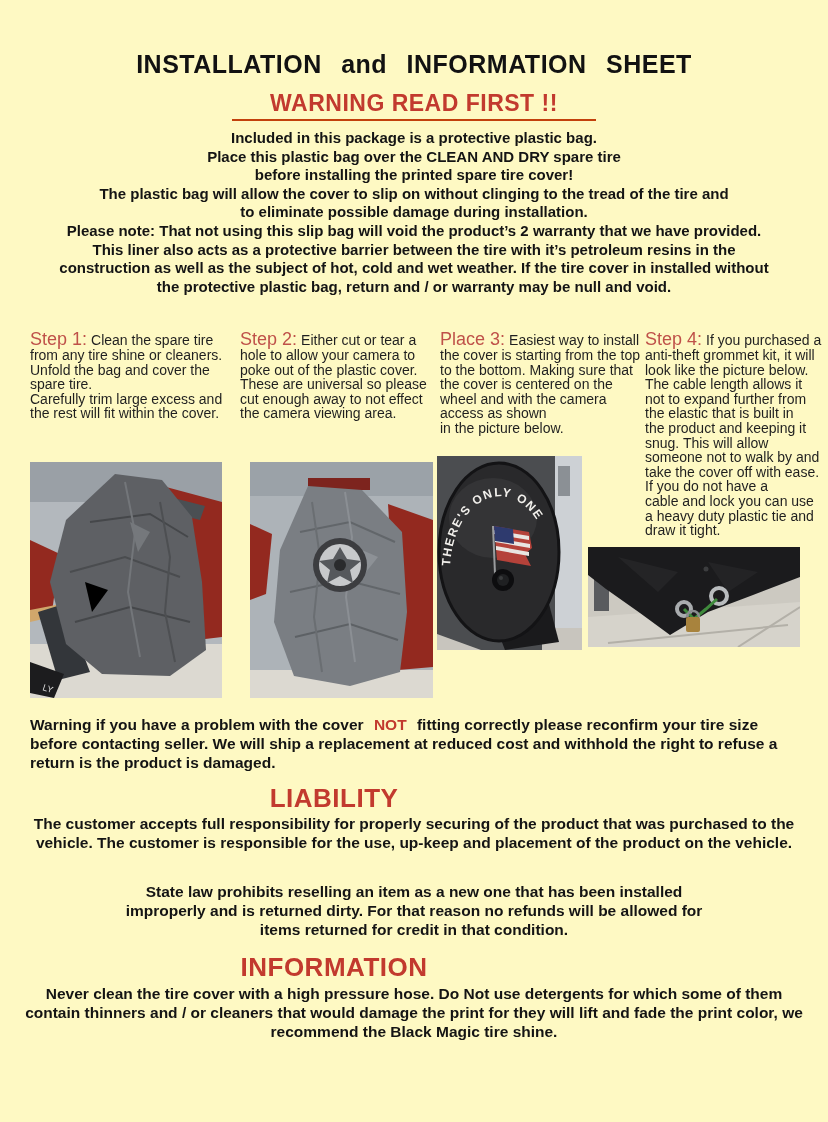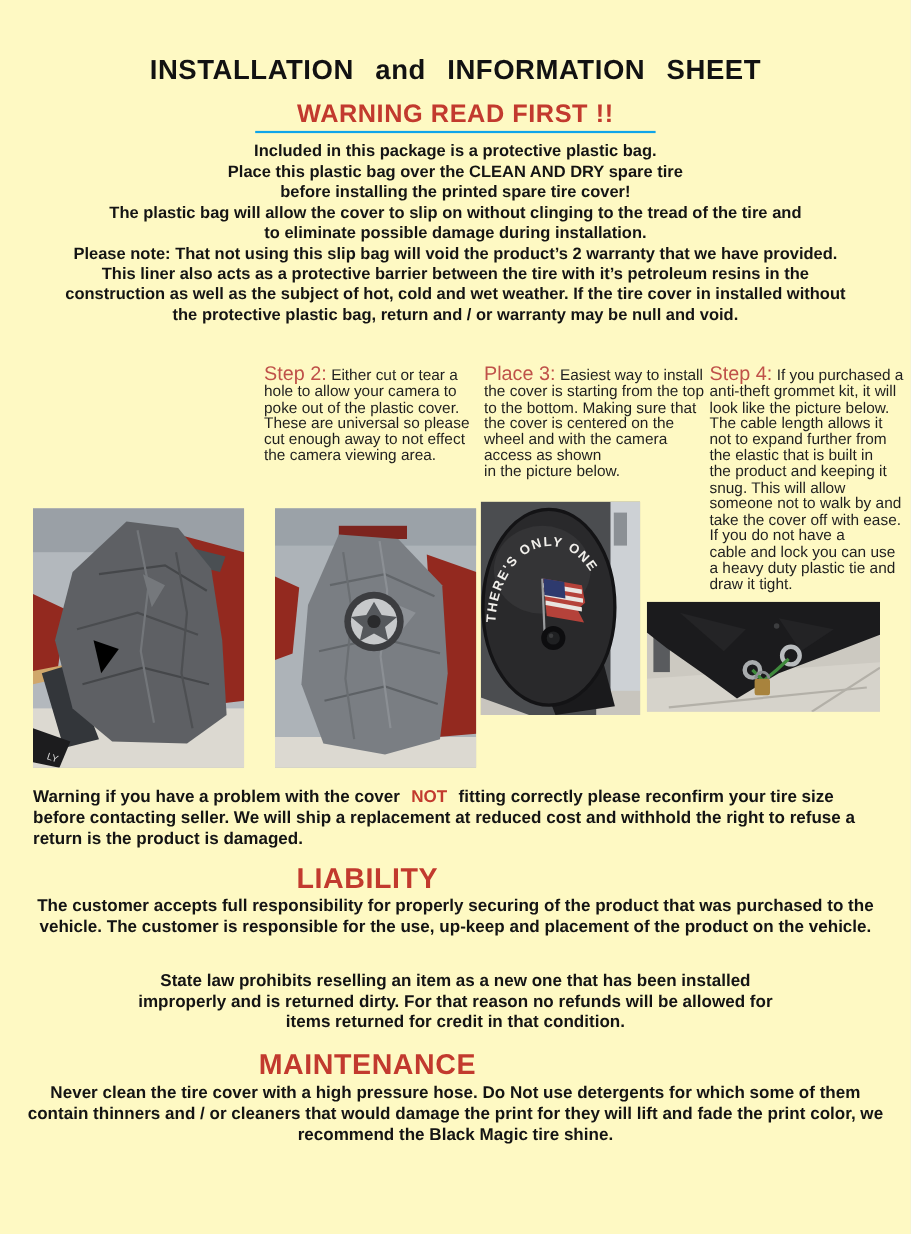--- a/index.html
+++ b/index.html
@@ -17,21 +17,21 @@
   .doc-title{
     top:50px;left:0;width:828px;
     font-size:25px;font-weight:bold;letter-spacing:.5px;word-spacing:12px;
     color:#121212;
   }
   .warn-head-wrap{top:90px;left:0;width:828px;}
   .warn-head{
     display:inline-block;
     font-size:23px;font-weight:bold;letter-spacing:.5px;
     color:#c23a2e;
-    border-bottom:2px solid #0ea5e9;
+    border-bottom:2px solid #c2410c;
     padding:0 38px 2px 38px;
   }
   .intro{
     top:129px;left:14px;width:800px;
     font-size:15px;font-weight:bold;line-height:18.6px;
     white-space:pre-line;color:#141414;
   }
   .step{font-size:14px;line-height:14.6px;color:#1f1f1f;white-space:pre-line;}
   .step .lbl{font-size:18px;color:#bf5149;margin-right:4px;line-height:18px;}
   .step1{top:330px;left:30px;width:206px;}
@@ -72,20 +72,23 @@
   <div class="abs intro center">Included in this package is a protective plastic bag.
 Place this plastic bag over the CLEAN AND DRY spare tire
 before installing the printed spare tire cover!
 The plastic bag will allow the cover to slip on without clinging to the tread of the tire and
 to eliminate possible damage during installation.
 Please note: That not using this slip bag will void the product’s 2 warranty that we have provided.
 This liner also acts as a protective barrier between the tire with it’s petroleum resins in the
 construction as well as the subject of hot, cold and wet weather.  If the tire cover in installed without
 the protective plastic bag, return and / or warranty may be null and void.</div>
 
+  <div class="abs step step1"><span class="lbl">Step 1:</span><span>Clean the spare tire from any tire shine or cleaners.
+Unfold the bag and cover the spare tire.
+Carefully trim large excess and the rest will fit within the cover.</span></div>
   <div class="abs step step2"><span class="lbl">Step 2:</span><span>Either cut or tear a hole to allow your camera to poke out of the plastic cover. These are universal so please cut enough away to not effect the camera viewing area.</span></div>
   <div class="abs step step3"><span class="lbl">Place 3:</span><span>Easiest way to install the cover is starting from the top to the bottom. Making sure that the cover is centered on the wheel and with the camera access as shown
 in the picture below.</span></div>
   <div class="abs step step4"><span class="lbl">Step 4:</span><span>If you purchased a anti-theft grommet kit, it will look like the picture below. The cable length allows it not to expand further from the elastic that is built in
 the product and keeping it snug. This will allow someone not to walk by and take the cover off with ease.
 If you do not have a
 cable and lock you can use a heavy duty plastic tie and draw it tight.</span></div>
 
   <div class="abs ph1">
     <svg class="photo" width="192" height="236" viewBox="0 0 192 236">
@@ -183,16 +186,16 @@
       <rect x="98" y="70" width="14" height="15" rx="2" fill="#a8833d"></rect>
     </svg>
   </div>
 
   <div class="abs warn-para"><span>Warning if you have a problem with the cover </span><span class="not">NOT</span><span> fitting correctly please reconfirm your tire size before contacting seller. We will ship a replacement at reduced cost and withhold the right to refuse a return is the product is damaged.</span></div>
 
   <div class="abs sec-head liab-head">LIABILITY</div>
   <div class="abs liab-body center">The customer accepts full responsibility for properly securing of the product that was purchased to the vehicle.  The customer is responsible for the use, up-keep and placement of the product on the vehicle.</div>
   <div class="abs statelaw center">State law prohibits reselling an item as a new one that has been installed improperly and is returned dirty. For that reason no refunds will be allowed for items returned for credit in that condition.</div>
 
-  <div class="abs sec-head maint-head">MAINTENANCE</div>
+  <div class="abs sec-head maint-head">INFORMATION</div>
   <div class="abs maint-body center">Never clean the tire cover with a high pressure hose.  Do Not  use detergents for which some of them contain thinners and / or cleaners that would damage the print for they will lift and fade the print color, we recommend the Black Magic tire shine.</div>
 
 </div>
 
 </body></html>

